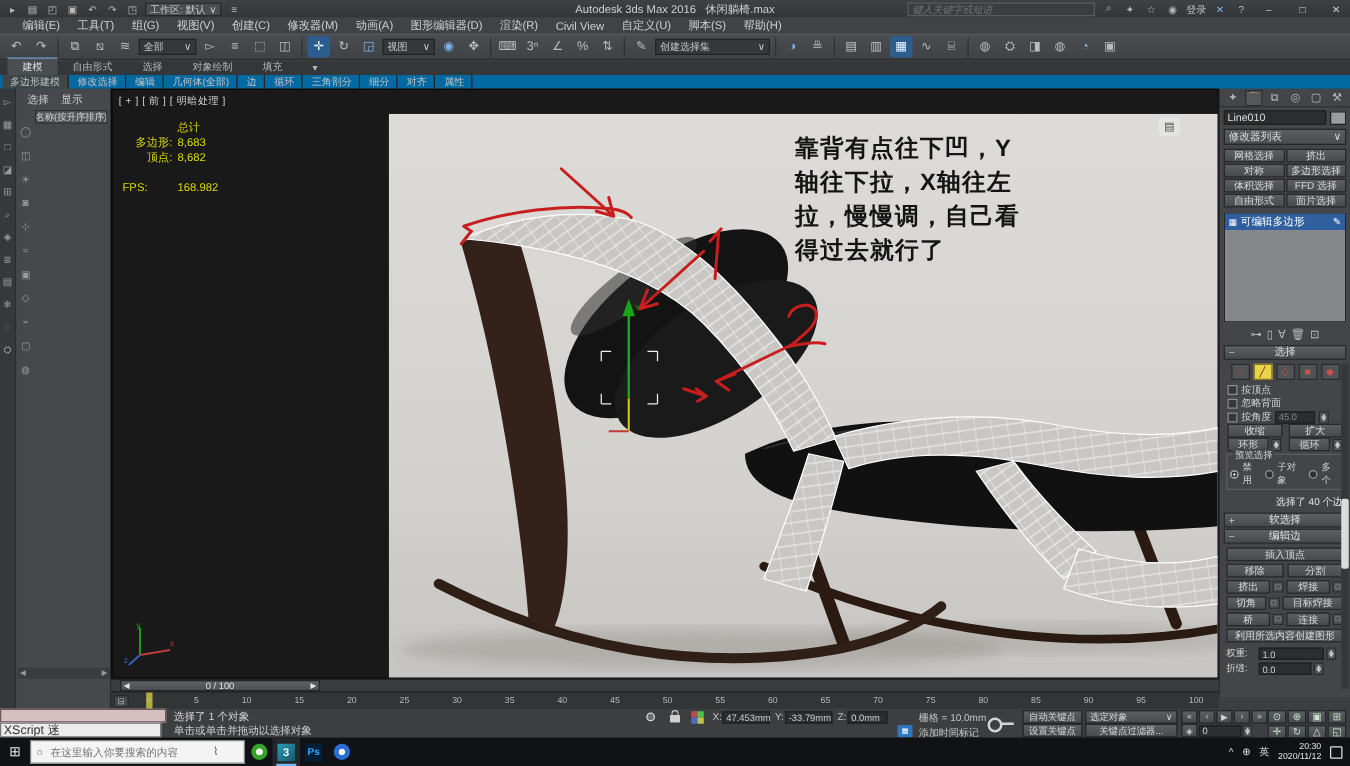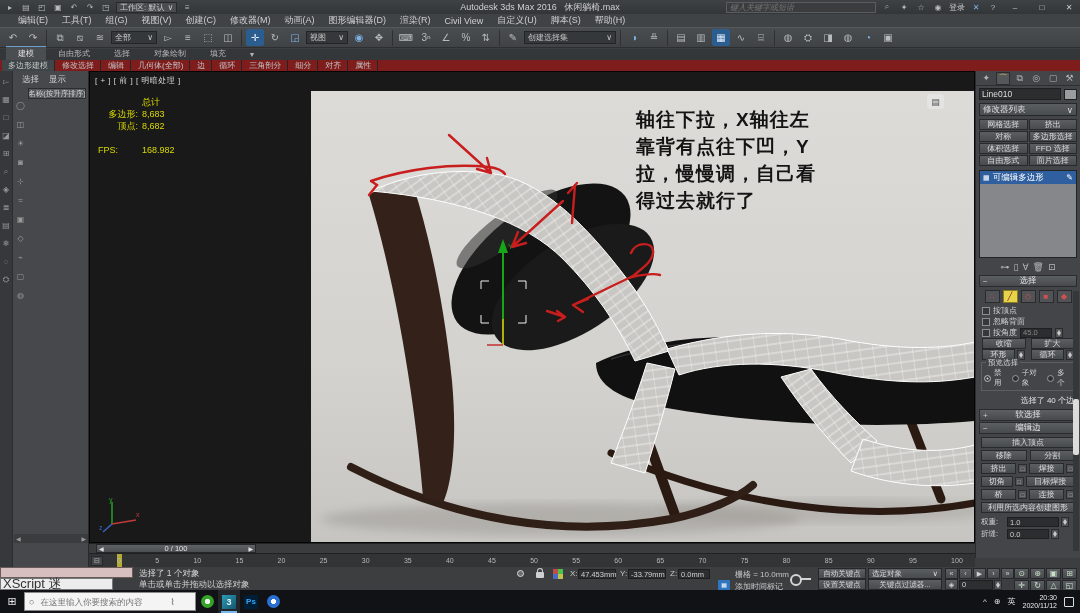--- a/index.html
+++ b/index.html
@@ -21,21 +21,21 @@
   .toolbar{left:0;top:27px;width:1080px;height:21px;background:linear-gradient(#4a4d50,#404345);border-top:1px solid #56595c;border-bottom:1px solid #2c2e30;display:flex;align-items:center;gap:2px;padding-left:4px;font-size:9px;}
   .ti{width:18px;height:17px;display:flex;align-items:center;justify-content:center;color:#b9bcbe;font-size:10px;border-radius:2px;}
   .ti.blue{color:#7db3e8;}
   .ti.active{background:#2c5d8f;color:#e8f2ff;}
   .tdrop{height:13px;background:#35383a;border:1px solid #232525;color:#c5c5c5;font-size:8px;display:flex;align-items:center;justify-content:space-between;padding:0 3px;gap:3px;}
   .tsep{width:1px;height:16px;background:#2e3032;margin:0 2px;}
   
   .ribtabs{left:0;top:49px;width:1080px;height:11px;background:#34373a;display:flex;align-items:flex-end;gap:0;padding-left:6px;font-size:8px;color:#b5b5b5;}
   .rtab{padding:1px 12px;}
   .rtab.on{background:#4b4e51;color:#e0e0e0;border-top:1px solid #6b9ecb;}
-  .ribrow{left:0;top:60px;width:1080px;height:11px;background:#7f1d1d;display:flex;align-items:center;gap:1px;padding-left:2px;font-size:8px;color:#c2c2c2;}
+  .ribrow{left:0;top:60px;width:1080px;height:11px;background:#0369a1;display:flex;align-items:center;gap:1px;padding-left:2px;font-size:8px;color:#c2c2c2;}
   .rgroup{padding:0 6px;border-right:1px solid #232527;height:100%;display:flex;align-items:center;}
   .rgroup.on{background:#3f4649;}
   
   .lstrip{left:0;top:71px;width:13px;height:496px;background:#36393b;border-right:1px solid #2a2c2e;display:flex;flex-direction:column;align-items:center;gap:9px;padding-top:6px;}
   .lsic{width:9px;height:9px;color:#9a9a9a;font-size:8px;line-height:9px;text-align:center;}
   .explorer{left:13px;top:71px;width:76px;height:496px;background:#46484b;border-right:1px solid #28292b;}
   .exptabs{display:flex;gap:10px;font-size:8.5px;color:#cfcfcf;padding:3px 0 3px 9px;}
   .expcol{position:absolute;left:1px;top:18px;width:13px;display:flex;flex-direction:column;gap:10px;align-items:center;padding-top:12px;}
   .sorthdr{position:absolute;left:15px;top:17px;width:58px;height:11px;background:#55585b;border:1px solid #2c2d2f;font-size:7.5px;color:#d5d5d5;display:flex;align-items:center;justify-content:center;white-space:nowrap;overflow:hidden;}
   .expscroll{position:absolute;left:1px;bottom:24px;width:74px;height:9px;background:#3a3c3e;display:flex;justify-content:space-between;align-items:center;font-size:6px;color:#999;padding:0 2px;}
@@ -85,21 +85,21 @@
   
   .tslider{left:89px;top:543px;width:886px;height:10px;background:#3a3c3e;border-top:1px solid #202224;display:flex;align-items:center;}
   .tshandle{margin-left:7px;width:160px;height:9px;background:linear-gradient(#606366,#4b4e51);border:1px solid #242628;display:flex;align-items:center;justify-content:space-between;font-size:7.5px;color:#e2e2e2;padding:0 2px;}
   .trackbar{left:89px;top:553px;width:886px;height:14px;background:#323436;border-top:1px solid #1f2123;position:relative;}
   .ticks{position:absolute;left:28px;right:12px;top:3px;display:flex;justify-content:space-between;font-size:7px;color:#b8b8b8;}
   .tbicon{position:absolute;left:2px;top:2px;width:12px;height:10px;background:#44474a;border:1px solid #27292b;color:#aaa;font-size:7px;display:flex;align-items:center;justify-content:center;}
   .tbmark{position:absolute;left:28px;top:0;width:5px;height:14px;background:#c9c13a;opacity:.85;}
   
   .statusbar{left:0;top:567px;width:1080px;height:23px;background:#3c3e40;font-size:8.5px;}
   .listener-pink{position:absolute;left:0;top:0;width:133px;height:11px;background:#d8bfbf;border:1px solid #6b5a5a;}
-  .listener-white{position:absolute;left:0;top:11px;width:113px;height:12px;background:#ececec;border:1px solid #777;color:#333;font-size:13px;display:flex;align-items:center;padding:0 2px;}
+  .listener-white{position:absolute;left:0;top:11px;width:129px;height:12px;background:#ececec;border:1px solid #777;color:#333;font-size:10px;display:flex;align-items:center;padding:0 2px;}
   .stattxt{position:absolute;left:139px;top:1px;width:370px;height:10px;color:#d8d8d8;}
   .prompttxt{position:absolute;left:139px;top:12px;width:370px;height:10px;color:#cfcfcf;}
   .sfld{position:absolute;height:10px;background:#2c2e30;border:1px solid #1d1e20;color:#cfcfcf;font-size:7.5px;display:flex;align-items:center;padding:0 2px;}
   .slab{position:absolute;top:2px;color:#c5c5c5;font-size:8px;}
   .sbtn{position:absolute;height:11px;background:linear-gradient(#5c5f62,#484b4e);border:1px solid #26272a;color:#d8d8d8;font-size:7.5px;display:flex;align-items:center;justify-content:center;white-space:nowrap;}
   .pbk{width:13px;height:11px;background:linear-gradient(#5c5f62,#484b4e);border:1px solid #26272a;color:#d0d0d0;font-size:7px;display:flex;align-items:center;justify-content:center;}
   .navic{width:15px;height:11px;background:linear-gradient(#5c5f62,#484b4e);border:1px solid #26272a;color:#c9e0c9;font-size:8px;display:flex;align-items:center;justify-content:center;}
   
   .taskbar{left:0;top:590px;width:1080px;height:23px;background:#101216;display:flex;align-items:center;color:#ddd;}
   .startbtn{width:24px;height:23px;display:flex;align-items:center;justify-content:center;color:#e8e8e8;font-size:11px;}
@@ -375,22 +375,22 @@
         <path d="M138,44 L180,82 M180,82 L166,78 M180,82 L176,67"></path>
         <path d="M252,110 L201,156 M201,156 L215,152 M201,156 L207,141"></path>
         <path d="M266,92 L257,102 M264,94 L261,132"></path>
         <path d="M324,184 L262,214 M262,214 L277,208 M262,214 L272,221"></path>
         <path d="M320,162 C324,151 341,150 342,160 C343,170 330,178 321,186 C330,184 342,182 349,184"></path>
         <path d="M236,220 L254,226 M254,226 L246,220 M254,226 L247,230"></path>
       </g>
     </svg>
 
     <div class="annot">
+      <div>靠背有点往下凹，Y</div>
       <div>轴往下拉，X轴往左</div>
-      <div>靠背有点往下凹，Y</div>
       <div>拉，慢慢调，自己看</div>
       <div>得过去就行了</div>
     </div>
 
     <div class="phototool">▤</div>
 
     <svg class="tripod" width="44" height="40">
       <line x1="14" y1="28" x2="14" y2="6" stroke="#25a125" stroke-width="1.5"></line>
       <line x1="14" y1="28" x2="38" y2="24" stroke="#c23a3a" stroke-width="1.5"></line>
       <line x1="14" y1="28" x2="5" y2="36" stroke="#3a62c2" stroke-width="1.5"></line>

